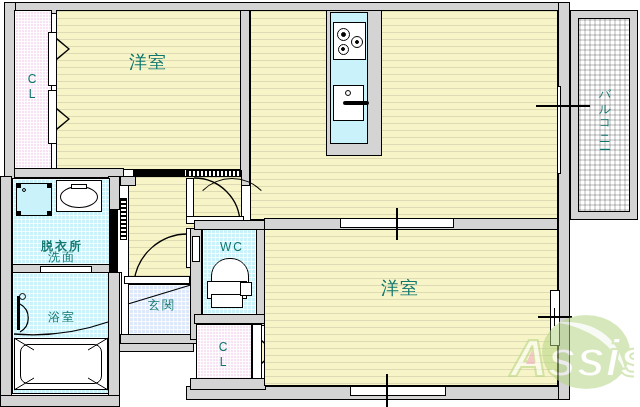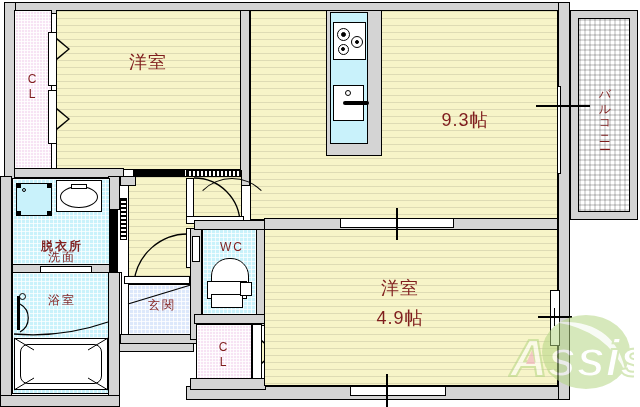--- a/index.html
+++ b/index.html
@@ -36,21 +36,21 @@
           repeating-linear-gradient(to bottom, rgba(255,255,255,.85) 0 1px, rgba(0,0,0,0) 1px 3px);}
 
   .balcony{position:absolute;box-sizing:border-box;border:1px solid #000;
         background-color:#ffffff;
         background-image:
           repeating-linear-gradient(to right, rgba(0,0,0,.14) 0 2px, rgba(0,0,0,0) 2px 5px),
           repeating-linear-gradient(to bottom, rgba(0,0,0,.14) 0 2px, rgba(0,0,0,0) 2px 5px);}
 
   .kitchencab{position:absolute;box-sizing:border-box;border:1px solid #000;background:#c9f2fb;}
 
-  .lbl{position:absolute;color:#7f1d1d;text-align:center;white-space:nowrap;
+  .lbl{position:absolute;color:#0f766e;text-align:center;white-space:nowrap;
        line-height:1.18;letter-spacing:1px;pointer-events:none;}
   .lbl-main{font-size:18px;}
   .lbl-sm{font-size:12px;letter-spacing:2px;}
   .vert{writing-mode:vertical-rl;text-orientation:upright;letter-spacing:2px;}
 
   
   .fix{position:absolute;box-sizing:border-box;border:1px solid #000;background:#fff;}
   .fixline{position:absolute;background:#000;}
   .oval{position:absolute;box-sizing:border-box;border:1px solid #000;background:#fff;border-radius:50%;}
   .circ{position:absolute;box-sizing:border-box;border:1px solid #000;border-radius:50%;}
@@ -111,21 +111,20 @@
   <div class="foldtri" style="left:57px;top:110px;border-top:9px solid transparent;border-bottom:9px solid transparent;border-left:11px solid #f7f4c8;"></div>
 
   <div class="wall" style="left:240px;top:10px;width:10px;height:176px;"></div>
 
   <div class="wall" style="left:14px;top:168px;width:110px;height:10px;"></div>
 
   <div class="blackwall" style="left:133px;top:170px;width:52px;height:7px;"></div>
   <div class="slidedot" style="left:186px;top:170px;width:56px;height:7px;"></div>
 
   <div class="room" style="left:250px;top:10px;width:308px;height:210px;"></div>
-  <div class="lbl lbl-main num" style="left:410px;top:110px;width:110px;">9.3帖</div>
 
   <div class="wall" style="left:326px;top:10px;width:56px;height:146px;"></div>
   <div class="kitchencab" style="left:330px;top:12px;width:38px;height:132px;"></div>
 
   <div class="fix" style="left:333px;top:22px;width:33px;height:38px;"></div>
   <div class="circ" style="left:337px;top:28px;width:13px;height:13px;border-color:#000;"></div>
   <div class="circ" style="left:341px;top:32px;width:5px;height:5px;background:#000;"></div>
   <div class="circ" style="left:351px;top:36px;width:12px;height:12px;"></div>
   <div class="circ" style="left:355px;top:40px;width:4px;height:4px;background:#000;"></div>
   <div class="circ" style="left:338px;top:44px;width:11px;height:11px;"></div>
@@ -169,21 +168,21 @@
   <div class="fix" style="left:56px;top:180px;width:46px;height:32px;"></div>
   <div class="oval" style="left:60px;top:186px;width:38px;height:22px;"></div>
   <div class="fix" style="left:71px;top:184px;width:16px;height:5px;"></div>
 
   <div class="wall" style="left:12px;top:264px;width:98px;height:10px;"></div>
   <div class="doorleaf" style="left:40px;top:266px;width:52px;height:7px;"></div>
   <div class="foldtri" style="left:62px;top:273px;border-left:9px solid transparent;border-right:9px solid transparent;border-top:11px solid #000;"></div>
   <div class="foldtri" style="left:64px;top:273px;border-left:7px solid transparent;border-right:7px solid transparent;border-top:9px solid #c9f2fb;"></div>
 
   <div class="wetroom" style="left:12px;top:272px;width:98px;height:122px;"></div>
-  <div class="lbl lbl-sm" style="left:30px;top:293px;width:64px;text-align:center;">浴室</div>
+  <div class="lbl lbl-sm" style="left:30px;top:310px;width:64px;text-align:center;">浴室</div>
 
   <div class="fixline" style="left:17px;top:296px;width:3px;height:34px;background:#000;"></div>
   <div class="circ" style="left:19px;top:293px;width:7px;height:7px;"></div>
   <svg style="position:absolute;left:16px;top:300px;width:24px;height:34px;overflow:visible;">
     <path d="M4,4 A16,16 0 0 1 4,32" fill="none" stroke="#000" stroke-width="1.2"></path>
   </svg>
   <svg style="position:absolute;left:14px;top:320px;width:94px;height:18px;overflow:visible;">
     <path d="M0,14 Q48,18 94,2" fill="none" stroke="#000" stroke-width="1.3"></path>
   </svg>
 
@@ -220,21 +219,20 @@
   <div class="closet" style="left:196px;top:324px;width:56px;height:56px;"></div>
   <div class="lbl lbl-sm" style="left:206px;top:340px;width:36px;">C</div>
   <div class="lbl lbl-sm" style="left:206px;top:355px;width:36px;">L</div>
   <div class="doorleaf" style="left:252px;top:324px;width:10px;height:56px;"></div>
   <div class="foldtri" style="left:262px;top:340px;border-top:12px solid transparent;border-bottom:12px solid transparent;border-left:14px solid #000;"></div>
   <div class="foldtri" style="left:262px;top:342px;border-top:10px solid transparent;border-bottom:10px solid transparent;border-left:12px solid #f7f4c8;"></div>
   <div class="wall" style="left:190px;top:378px;width:76px;height:12px;"></div>
 
   <div class="room" style="left:264px;top:228px;width:294px;height:158px;"></div>
   <div class="lbl lbl-main" style="left:330px;top:278px;width:140px;">洋室</div>
-  <div class="lbl lbl-main num" style="left:330px;top:308px;width:140px;">4.9帖</div>
 
   <div class="wall" style="left:264px;top:218px;width:294px;height:12px;"></div>
   <div class="win" style="left:340px;top:218px;width:114px;height:10px;"></div>
   <div class="winmark" style="left:396px;top:208px;width:2px;height:32px;"></div>
 
   <div class="win" style="left:350px;top:386px;width:96px;height:10px;"></div>
   <div class="winmark" style="left:386px;top:374px;width:2px;height:33px;"></div>
 
   <div class="win" style="left:550px;top:290px;width:10px;height:56px;"></div>
   <div class="winmark" style="left:538px;top:316px;width:34px;height:2px;"></div>

